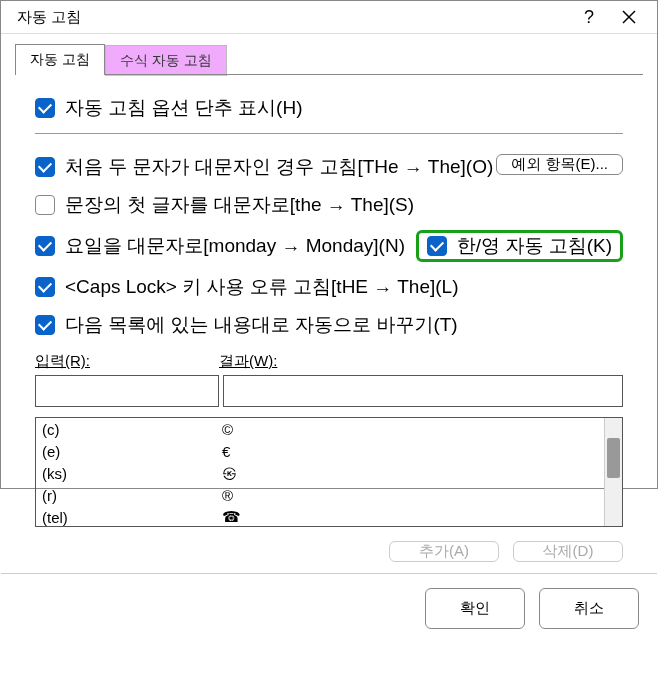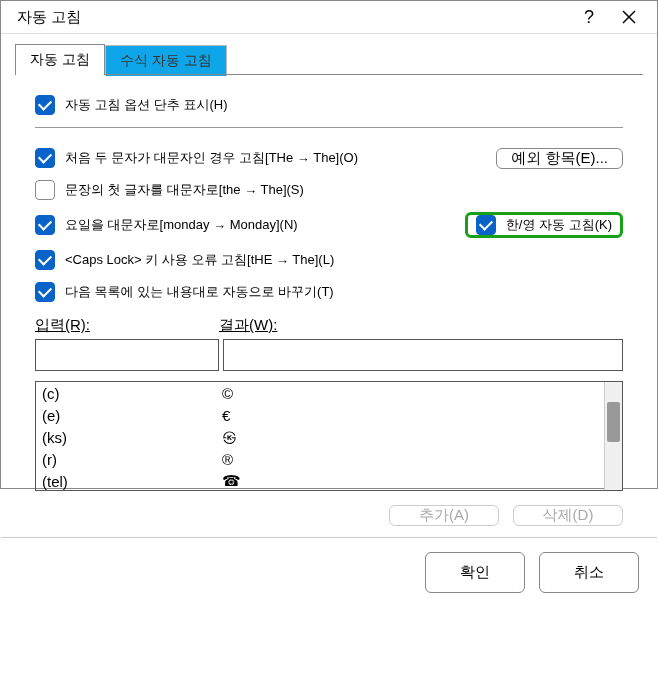--- a/index.html
+++ b/index.html
@@ -42,21 +42,21 @@
     }
     .titlebar-close svg { width: 14px; height: 14px; }
     .tabs {
       display: flex;
       padding: 10px 14px 0 14px;
     }
     .tab {
       padding: 6px 14px;
       border: 1px solid #888;
       border-bottom: none;
-      background: #0ea5e9;
+      background: #f0abfc;
       font-size: 14px;
       position: relative;
       cursor: pointer;
     }
     .tab.active {
       z-index: 2;
       background: #fff;
     }
     .tab.inactive {
       border-color: #bbb;
@@ -94,21 +94,21 @@
     }
     .chk.checked::after {
       content: "";
       width: 6px;
       height: 10px;
       border: solid #fff;
       border-width: 0 2.5px 2.5px 0;
       transform: rotate(45deg) translate(-1px, -1px);
     }
     .chk-label {
-      font-size: 13px;
+      font-size: 19px;
       cursor: pointer;
     }
     .divider {
       border: none;
       border-top: 1px solid #999;
       margin: 4px 0 20px 0;
     }
     .opt-row {
       display: flex;
       align-items: center;

